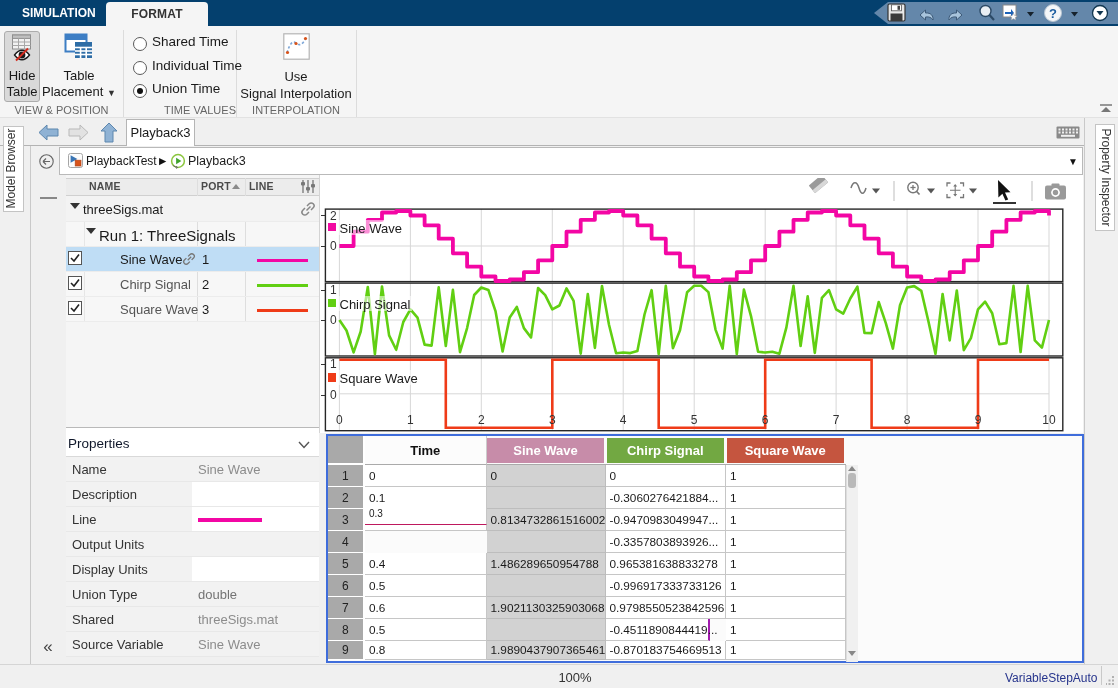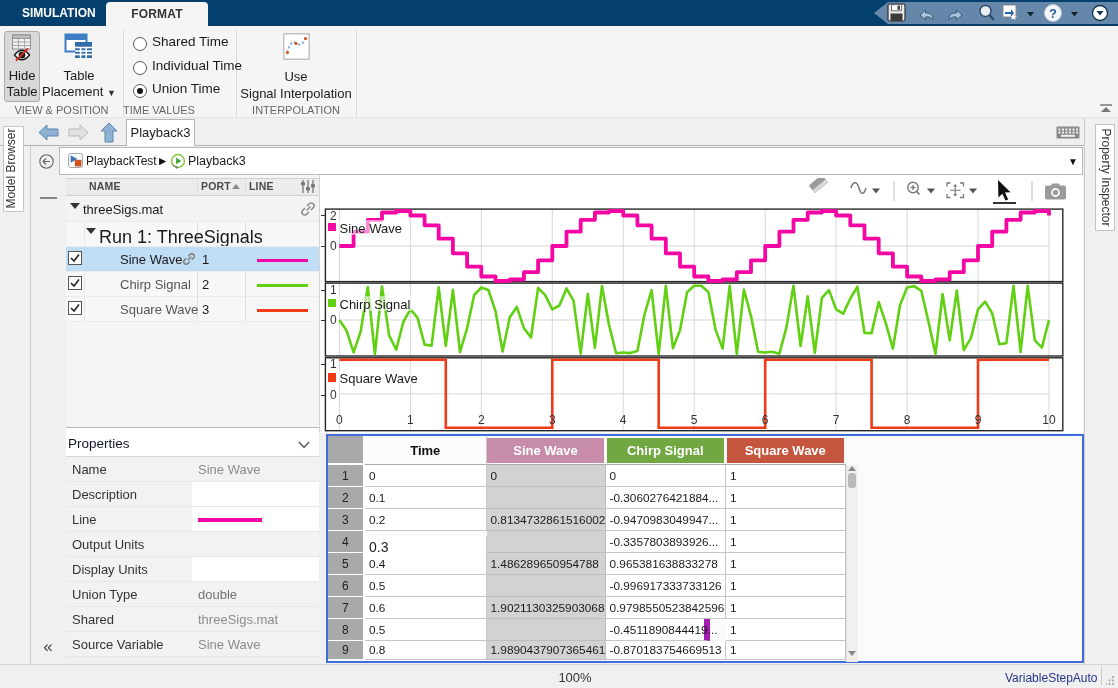--- a/index.html
+++ b/index.html
@@ -54,21 +54,21 @@
 <g transform="translate(206,2)">
  <circle cx="8" cy="8" r="7.5" fill="#fff" stroke="#10354f" stroke-width="1.3"></circle>
  <path d="M4.5 6 l7 0 l-3.5 4.5 z" fill="#10354f"></path>
 </g>
 </svg>
 <div class="abs" style="left:0;top:26px;width:1118px;height:92px;background:#f5f5f5;border-bottom:1px solid #e2e2e2"></div>
 <div class="abs" style="left:123px;top:30px;width:1px;height:87px;background:#dcdcdc"></div>
 <div class="abs" style="left:236px;top:30px;width:1px;height:87px;background:#dcdcdc"></div>
 <div class="abs" style="left:356px;top:30px;width:1px;height:87px;background:#dcdcdc"></div>
 <div class="abs" style="left:0px;top:104px;width:123px;text-align:center;font-size:11px;color:#666">VIEW &amp; POSITION</div>
-<div class="abs" style="left:123px;top:104px;width:113px;text-align:left;font-size:11px;color:#666">TIME VALUES</div>
+<div class="abs" style="left:123px;top:104px;width:113px;text-align:right;font-size:11px;color:#666">TIME VALUES</div>
 <div class="abs" style="left:236px;top:104px;width:120px;text-align:center;font-size:11px;color:#666">INTERPOLATION</div>
 <svg class="abs" style="left:1098px;top:104px" width="16" height="10" viewBox="0 0 16 10">
     <path d="M2 1 L14 1" stroke="#777" stroke-width="1.5"></path>
     <path d="M8 3 L13 8 L3 8 Z" fill="#777"></path>
   </svg>
 <div class="abs" style="left:4px;top:31px;width:36px;height:71px;background:#d9d9d9;border:1px solid #acacac;border-radius:3px"></div>
 <svg class="abs" style="left:10px;top:34px" width="24" height="32" viewBox="0 0 24 32">
  <rect x="2.5" y="1" width="18" height="14" fill="#f2f2f2" stroke="#8f8f8f" stroke-width="1"></rect>
  <rect x="2.5" y="1" width="18" height="3.4" fill="#c0c0c0" stroke="#8f8f8f" stroke-width="1"></rect>
  <g stroke="#a8a8a8" stroke-width="1">
@@ -193,21 +193,21 @@
 <div class="abs" style="left:84px;top:196px;width:1px;height:125px;background:#e6e6e6"></div>
 <div class="abs" style="left:66px;top:196px;width:253px;height:25px;background:#f3f3f3"></div>
 <div class="abs" style="left:70px;top:203px;width:0;height:0;border-left:5px solid transparent;border-right:5px solid transparent;border-top:6px solid #333"></div>
 <div class="abs" style="left:83px;top:202px;font-size:13px;color:#1a1a1a">threeSigs.mat</div>
 <svg class="abs" style="left:300px;top:201px" width="16" height="16" viewBox="0 0 16 16">
     <g fill="none" stroke="#888" stroke-width="1.5">
       <path d="M6.5 9.5 L10.5 5.5 M5 7 l-2.2 2.2 a2.8 2.8 0 0 0 4 4 L9 11 M11 9 l2.2-2.2 a2.8 2.8 0 0 0-4-4 L7 5"></path>
     </g>
   </svg>
 <div class="abs" style="left:86px;top:228px;width:0;height:0;border-left:5px solid transparent;border-right:5px solid transparent;border-top:6px solid #333"></div>
-<div class="abs" style="left:99px;top:227px;font-size:18px;color:#1a1a1a">Run 1: ThreeSignals</div>
+<div class="abs" style="left:99px;top:227px;font-size:15px;color:#1a1a1a">Run 1: ThreeSignals</div>
 <div class="abs" style="left:66px;top:246px;width:253px;height:25px;background:#bfddf5"></div>
 <div class="abs" style="left:68px;top:251px;width:14px;height:14px;background:#fff;border:1px solid #555"></div>
 <svg class="abs" style="left:68px;top:251px" width="14" height="14" viewBox="0 0 14 14">
     <path d="M3 7 L6 10 L11 3.5" fill="none" stroke="#222" stroke-width="1.6"></path>
   </svg>
 <div class="abs" style="left:68px;top:276px;width:14px;height:14px;background:#fff;border:1px solid #555"></div>
 <svg class="abs" style="left:68px;top:276px" width="14" height="14" viewBox="0 0 14 14">
     <path d="M3 7 L6 10 L11 3.5" fill="none" stroke="#222" stroke-width="1.6"></path>
   </svg>
 <div class="abs" style="left:68px;top:301px;width:14px;height:14px;background:#fff;border:1px solid #555"></div>
@@ -393,21 +393,21 @@
 <div class="abs" style="left:365px;top:486.5px;width:121.5px;height:22px;background:#fff;border-right:1px solid #c6c6c6;border-bottom:1px solid #c6c6c6;line-height:22px;font-size:11.8px;color:#1a1a1a;padding-left:4px">0.1</div>
 <div class="abs" style="left:486.5px;top:486.5px;width:119px;height:22px;background:#d2d2d2;border-right:1px solid #bdbdbd;border-bottom:1px solid #bdbdbd;line-height:22px;font-size:11.8px;color:#1a1a1a;padding-left:4px"></div>
 <div class="abs" style="left:605.5px;top:486.5px;width:120.5px;height:22px;background:#fff;border-right:1px solid #c6c6c6;border-bottom:1px solid #c6c6c6;line-height:22px;font-size:11.8px;color:#1a1a1a;padding-left:4px">-0.3060276421884...</div>
 <div class="abs" style="left:726px;top:486.5px;width:119.5px;height:22px;background:#fff;border-right:1px solid #c6c6c6;border-bottom:1px solid #c6c6c6;line-height:22px;font-size:11.8px;color:#1a1a1a;padding-left:4px">1</div>
 <div class="abs" style="left:327.5px;top:508.5px;width:37.5px;height:22px;background:#a9a9a9;border-right:2px solid #fff;border-bottom:1px solid #fff;line-height:22px;text-align:center;font-size:12px;color:#222">3</div>
 <div class="abs" style="left:365px;top:508.5px;width:121.5px;height:22px;background:#fff;border-right:1px solid #c6c6c6;border-bottom:1px solid #c6c6c6;line-height:22px;font-size:11.8px;color:#1a1a1a;padding-left:4px">0.2</div>
 <div class="abs" style="left:486.5px;top:508.5px;width:119px;height:22px;background:#d2d2d2;border-right:1px solid #bdbdbd;border-bottom:1px solid #bdbdbd;line-height:22px;font-size:11.8px;color:#1a1a1a;padding-left:4px">0.8134732861516002</div>
 <div class="abs" style="left:605.5px;top:508.5px;width:120.5px;height:22px;background:#fff;border-right:1px solid #c6c6c6;border-bottom:1px solid #c6c6c6;line-height:22px;font-size:11.8px;color:#1a1a1a;padding-left:4px">-0.9470983049947...</div>
 <div class="abs" style="left:726px;top:508.5px;width:119.5px;height:22px;background:#fff;border-right:1px solid #c6c6c6;border-bottom:1px solid #c6c6c6;line-height:22px;font-size:11.8px;color:#1a1a1a;padding-left:4px">1</div>
 <div class="abs" style="left:327.5px;top:530.5px;width:37.5px;height:22px;background:#a9a9a9;border-right:2px solid #fff;border-bottom:1px solid #fff;line-height:22px;text-align:center;font-size:12px;color:#222">4</div>
-<div class="abs" style="left:365px;top:536px;width:121.5px;height:22px;background:#fff;border-right:1px solid #c6c6c6;border-bottom:1px solid #be185d;line-height:22px;font-size:14px;color:#1a1a1a;padding-left:4px">0.3</div>
+<div class="abs" style="left:365px;top:503px;width:121.5px;height:22px;background:#fff;border-right:1px solid #c6c6c6;border-bottom:1px solid #be185d;line-height:22px;font-size:10px;color:#1a1a1a;padding-left:4px">0.3</div>
 <div class="abs" style="left:486.5px;top:530.5px;width:119px;height:22px;background:#d2d2d2;border-right:1px solid #bdbdbd;border-bottom:1px solid #bdbdbd;line-height:22px;font-size:11.8px;color:#1a1a1a;padding-left:4px"></div>
 <div class="abs" style="left:605.5px;top:530.5px;width:120.5px;height:22px;background:#fff;border-right:1px solid #c6c6c6;border-bottom:1px solid #c6c6c6;line-height:22px;font-size:11.8px;color:#1a1a1a;padding-left:4px">-0.3357803893926...</div>
 <div class="abs" style="left:726px;top:530.5px;width:119.5px;height:22px;background:#fff;border-right:1px solid #c6c6c6;border-bottom:1px solid #c6c6c6;line-height:22px;font-size:11.8px;color:#1a1a1a;padding-left:4px">1</div>
 <div class="abs" style="left:327.5px;top:552.5px;width:37.5px;height:22px;background:#a9a9a9;border-right:2px solid #fff;border-bottom:1px solid #fff;line-height:22px;text-align:center;font-size:12px;color:#222">5</div>
 <div class="abs" style="left:365px;top:552.5px;width:121.5px;height:22px;background:#fff;border-right:1px solid #c6c6c6;border-bottom:1px solid #c6c6c6;line-height:22px;font-size:11.8px;color:#1a1a1a;padding-left:4px">0.4</div>
 <div class="abs" style="left:486.5px;top:552.5px;width:119px;height:22px;background:#d2d2d2;border-right:1px solid #bdbdbd;border-bottom:1px solid #bdbdbd;line-height:22px;font-size:11.8px;color:#1a1a1a;padding-left:4px">1.486289650954788</div>
 <div class="abs" style="left:605.5px;top:552.5px;width:120.5px;height:22px;background:#fff;border-right:1px solid #c6c6c6;border-bottom:1px solid #c6c6c6;line-height:22px;font-size:11.8px;color:#1a1a1a;padding-left:4px">0.965381638833278</div>
 <div class="abs" style="left:726px;top:552.5px;width:119.5px;height:22px;background:#fff;border-right:1px solid #c6c6c6;border-bottom:1px solid #c6c6c6;line-height:22px;font-size:11.8px;color:#1a1a1a;padding-left:4px">1</div>
 <div class="abs" style="left:327.5px;top:574.5px;width:37.5px;height:22px;background:#a9a9a9;border-right:2px solid #fff;border-bottom:1px solid #fff;line-height:22px;text-align:center;font-size:12px;color:#222">6</div>
 <div class="abs" style="left:365px;top:574.5px;width:121.5px;height:22px;background:#fff;border-right:1px solid #c6c6c6;border-bottom:1px solid #c6c6c6;line-height:22px;font-size:11.8px;color:#1a1a1a;padding-left:4px">0.5</div>
@@ -415,21 +415,21 @@
 <div class="abs" style="left:605.5px;top:574.5px;width:120.5px;height:22px;background:#fff;border-right:1px solid #c6c6c6;border-bottom:1px solid #c6c6c6;line-height:22px;font-size:11.8px;color:#1a1a1a;padding-left:4px">-0.996917333733126</div>
 <div class="abs" style="left:726px;top:574.5px;width:119.5px;height:22px;background:#fff;border-right:1px solid #c6c6c6;border-bottom:1px solid #c6c6c6;line-height:22px;font-size:11.8px;color:#1a1a1a;padding-left:4px">1</div>
 <div class="abs" style="left:327.5px;top:596.5px;width:37.5px;height:22px;background:#a9a9a9;border-right:2px solid #fff;border-bottom:1px solid #fff;line-height:22px;text-align:center;font-size:12px;color:#222">7</div>
 <div class="abs" style="left:365px;top:596.5px;width:121.5px;height:22px;background:#fff;border-right:1px solid #c6c6c6;border-bottom:1px solid #c6c6c6;line-height:22px;font-size:11.8px;color:#1a1a1a;padding-left:4px">0.6</div>
 <div class="abs" style="left:486.5px;top:596.5px;width:119px;height:22px;background:#d2d2d2;border-right:1px solid #bdbdbd;border-bottom:1px solid #bdbdbd;line-height:22px;font-size:11.8px;color:#1a1a1a;padding-left:4px">1.9021130325903068</div>
 <div class="abs" style="left:605.5px;top:596.5px;width:120.5px;height:22px;background:#fff;border-right:1px solid #c6c6c6;border-bottom:1px solid #c6c6c6;line-height:22px;font-size:11.8px;color:#1a1a1a;padding-left:4px">0.9798550523842596</div>
 <div class="abs" style="left:726px;top:596.5px;width:119.5px;height:22px;background:#fff;border-right:1px solid #c6c6c6;border-bottom:1px solid #c6c6c6;line-height:22px;font-size:11.8px;color:#1a1a1a;padding-left:4px">1</div>
 <div class="abs" style="left:327.5px;top:618.5px;width:37.5px;height:22px;background:#a9a9a9;border-right:2px solid #fff;border-bottom:1px solid #fff;line-height:22px;text-align:center;font-size:12px;color:#222">8</div>
 <div class="abs" style="left:365px;top:618.5px;width:121.5px;height:22px;background:#fff;border-right:1px solid #c6c6c6;border-bottom:1px solid #c6c6c6;line-height:22px;font-size:11.8px;color:#1a1a1a;padding-left:4px">0.5</div>
 <div class="abs" style="left:486.5px;top:618.5px;width:119px;height:22px;background:#d2d2d2;border-right:1px solid #bdbdbd;border-bottom:1px solid #bdbdbd;line-height:22px;font-size:11.8px;color:#1a1a1a;padding-left:4px"></div>
-<div class="abs" style="left:605.5px;top:618.5px;width:104px;height:22px;background:#fff;border-right:6px solid #a21caf;border-bottom:1px solid #c6c6c6;line-height:22px;font-size:11.8px;color:#1a1a1a;padding-left:4px">-0.4511890844419...</div>
+<div class="abs" style="left:605.5px;top:618.5px;width:104px;height:22px;background:#fff;border-right:2px solid #a21caf;border-bottom:1px solid #c6c6c6;line-height:22px;font-size:11.8px;color:#1a1a1a;padding-left:4px">-0.4511890844419...</div>
 <div class="abs" style="left:726px;top:618.5px;width:119.5px;height:22px;background:#fff;border-right:1px solid #c6c6c6;border-bottom:1px solid #c6c6c6;line-height:22px;font-size:11.8px;color:#1a1a1a;padding-left:4px">1</div>
 <div class="abs" style="left:327.5px;top:640.5px;width:37.5px;height:19.899999999999977px;background:#a9a9a9;border-right:2px solid #fff;border-bottom:1px solid #fff;line-height:19.899999999999977px;text-align:center;font-size:12px;color:#222">9</div>
 <div class="abs" style="left:365px;top:640.5px;width:121.5px;height:19.899999999999977px;background:#fff;border-right:1px solid #c6c6c6;border-bottom:1px solid #c6c6c6;line-height:19.899999999999977px;font-size:11.8px;color:#1a1a1a;padding-left:4px">0.8</div>
 <div class="abs" style="left:486.5px;top:640.5px;width:119px;height:19.899999999999977px;background:#d2d2d2;border-right:1px solid #bdbdbd;border-bottom:1px solid #bdbdbd;line-height:19.899999999999977px;font-size:11.8px;color:#1a1a1a;padding-left:4px">1.9890437907365461</div>
 <div class="abs" style="left:605.5px;top:640.5px;width:120.5px;height:19.899999999999977px;background:#fff;border-right:1px solid #c6c6c6;border-bottom:1px solid #c6c6c6;line-height:19.899999999999977px;font-size:11.8px;color:#1a1a1a;padding-left:4px">-0.870183754669513</div>
 <div class="abs" style="left:726px;top:640.5px;width:119.5px;height:19.899999999999977px;background:#fff;border-right:1px solid #c6c6c6;border-bottom:1px solid #c6c6c6;line-height:19.899999999999977px;font-size:11.8px;color:#1a1a1a;padding-left:4px">1</div>
 <div class="abs" style="left:845.5px;top:464.5px;width:12px;height:197px;background:#f0f0f0;border-left:1px solid #ddd"></div>
 <div class="abs" style="left:848px;top:466px;width:0;height:0;border-left:4px solid transparent;border-right:4px solid transparent;border-bottom:5px solid #888"></div>
 <div class="abs" style="left:847.5px;top:473px;width:8px;height:15px;background:#b9b9b9;border-radius:3px"></div>
 <div class="abs" style="left:848px;top:651px;width:0;height:0;border-left:4px solid transparent;border-right:4px solid transparent;border-top:5px solid #888"></div>

